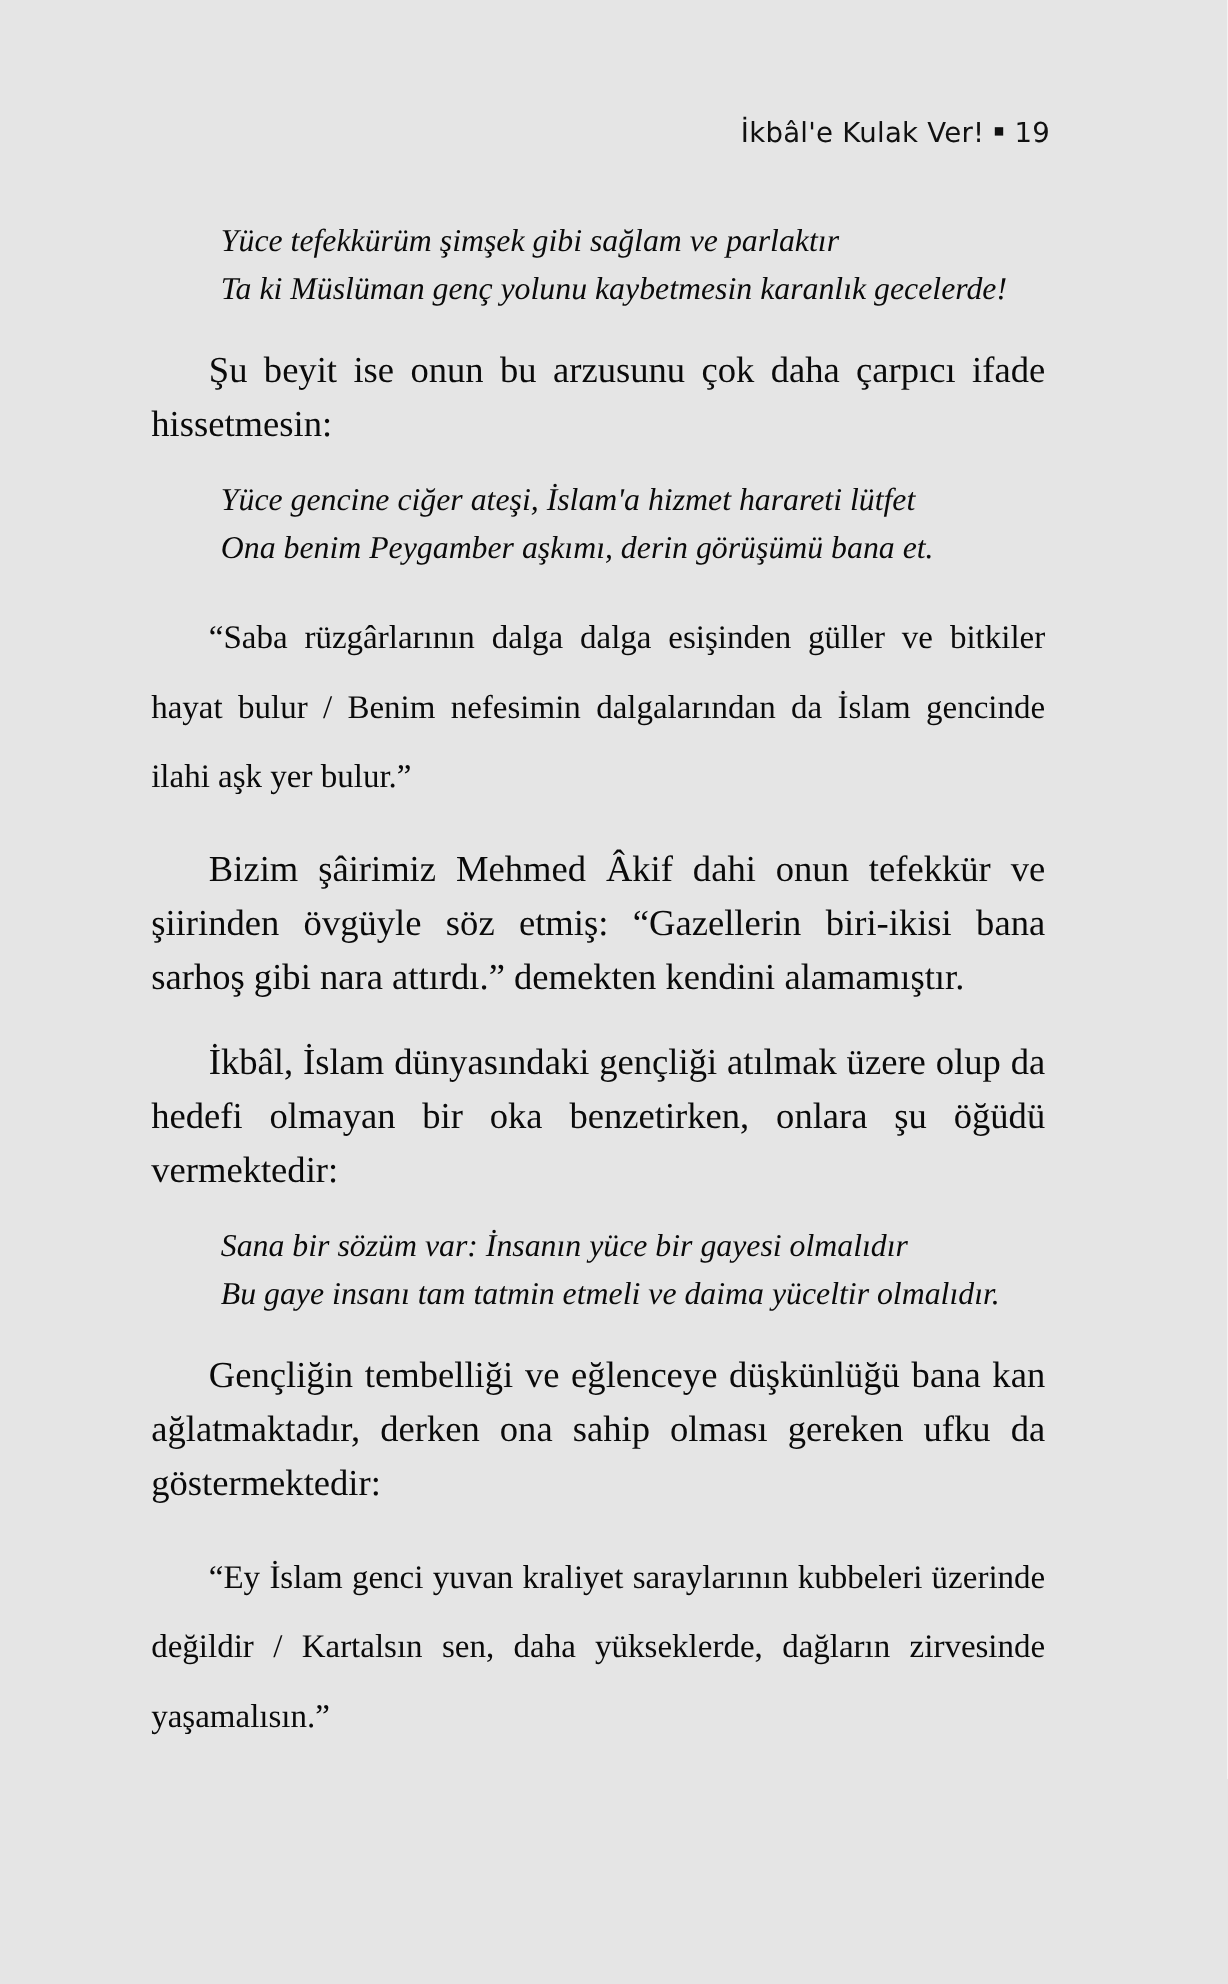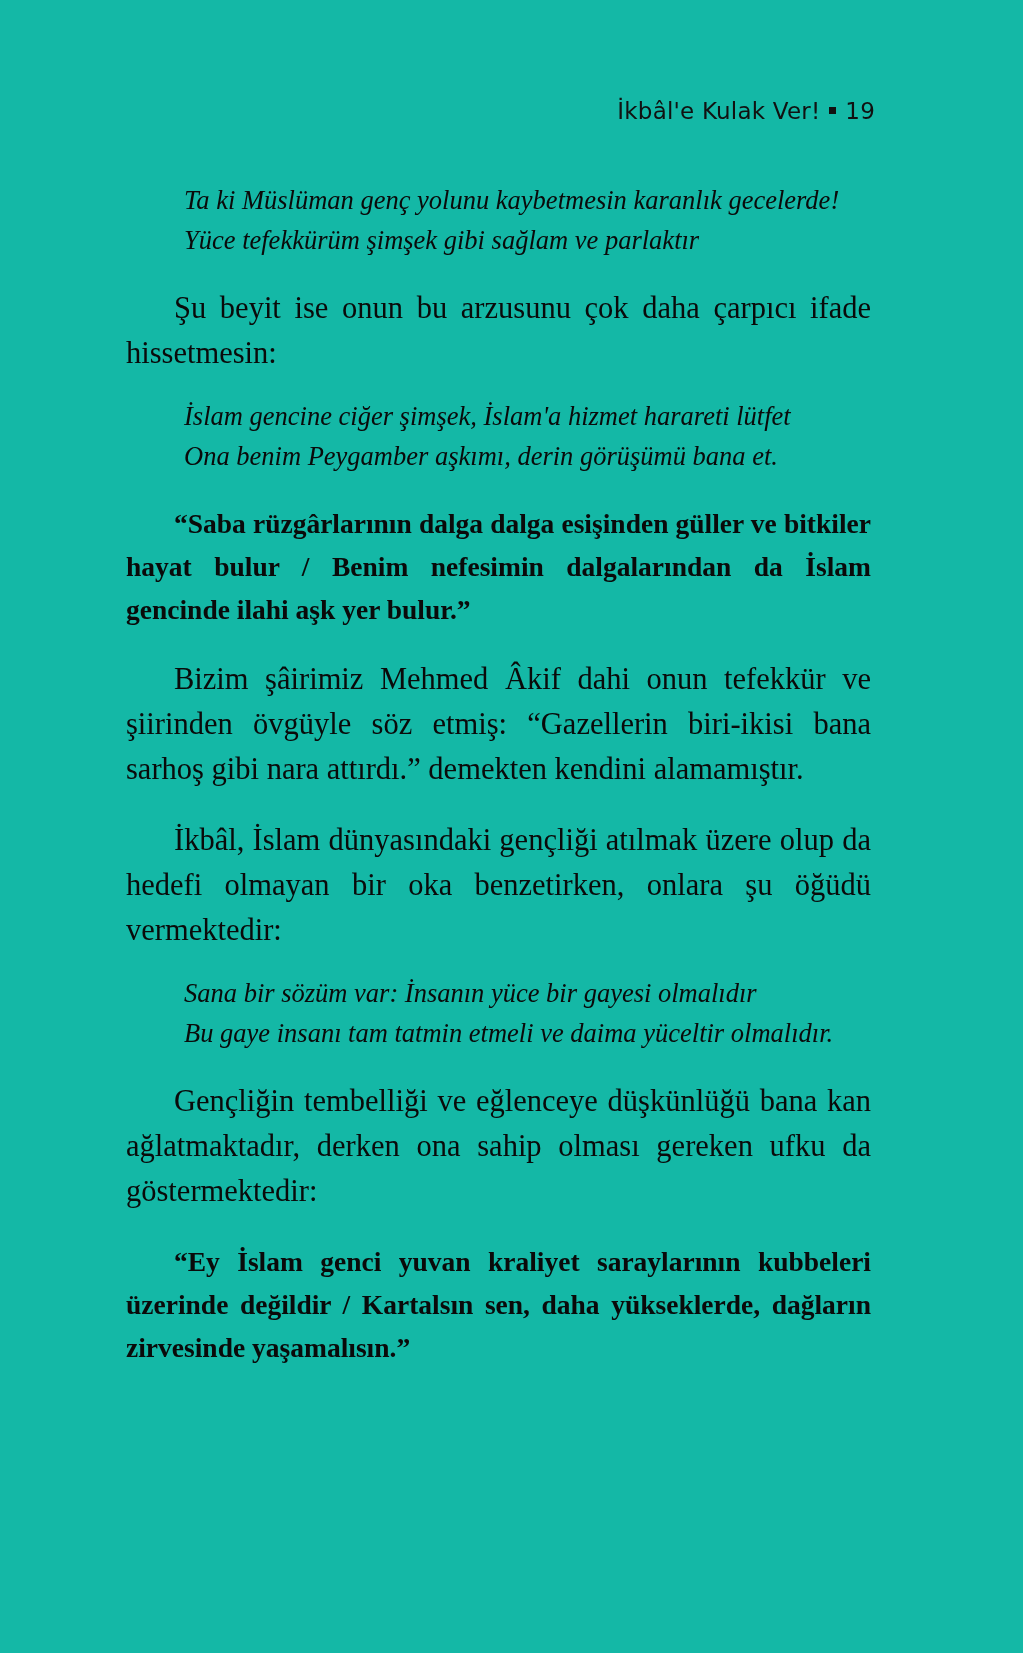--- a/index.html
+++ b/index.html
@@ -12,21 +12,21 @@
     height: 1653px;
     font-family: "Liberation Serif", "DejaVu Serif", serif;
     color: #0a0a0a;
     -webkit-font-smoothing: antialiased;
   }
 
   .page {
     position: relative;
     width: 1023px;
     height: 1653px;
-    background: #14b8a6;
+    background: #e5e5e5;
     box-sizing: border-box;
   }
 
   
   .running-head {
     position: absolute;
     top: 98px;
     right: 148px;
     font-family: "DejaVu Sans", "Liberation Sans", sans-serif;
     font-size: 23px;
@@ -65,24 +65,23 @@
     hyphens: manual;
     text-indent: 0;
   }
   p.body-par.indent { text-indent: 48px; }
   p.body-par.gap-top { margin-top: 26px; }
 
   
   p.quote-par {
     margin: 26px 0 0 0;
     font-size: 27.5px;
-    line-height: 43px;
+    line-height: 58px;
     text-align: justify;
     text-indent: 48px;
-    font-weight: bold;
   }
 
   
   .verse {
     margin: 20px 0 0 0;
     padding-left: 58px;
     font-style: italic;
     font-size: 26.5px;
     line-height: 40px;
   }
@@ -97,28 +96,28 @@
   <div class="running-head">
     <span class="rh-title">İkbâl'e Kulak Ver!</span>
     <span class="rh-sep"></span>
     <span class="rh-page">19</span>
   </div>
 
   <div class="text-column">
 
 
     <div class="verse">
+      <span class="verse-line">Yüce tefekkürüm şimşek gibi sağlam ve parlaktır</span>
       <span class="verse-line">Ta ki Müslüman genç yolunu kaybetmesin karanlık gecelerde!</span>
-      <span class="verse-line">Yüce tefekkürüm şimşek gibi sağlam ve parlaktır</span>
     </div>
 
     <p class="body-par indent gap-top">Şu beyit ise onun bu arzusunu çok daha çarpıcı ifade hissetmesin:</p>
 
     <div class="verse">
-      <span class="verse-line">İslam gencine ciğer şimşek, İslam'a hizmet harareti lütfet</span>
+      <span class="verse-line">Yüce gencine ciğer ateşi, İslam'a hizmet harareti lütfet</span>
       <span class="verse-line">Ona benim Peygamber aşkımı, derin görüşümü bana et.</span>
     </div>
 
 
     <p class="quote-par">“Saba rüzgârlarının dalga dalga esişinden güller ve bitkiler hayat bulur / Benim nefesimin dalgalarından da İslam gencinde ilahi aşk yer bulur.”</p>
 
     <p class="body-par indent gap-top">Bizim şâirimiz Mehmed Âkif dahi onun tefekkür ve şiirinden övgüyle söz etmiş: “Gazellerin biri-ikisi bana sarhoş gibi nara attırdı.” demekten kendini alamamıştır.</p>
 
     <p class="body-par indent gap-top">İkbâl, İslam dünyasındaki gençliği atılmak üzere olup da hedefi olmayan bir oka benzetirken, onlara şu öğüdü vermektedir:</p>
 

